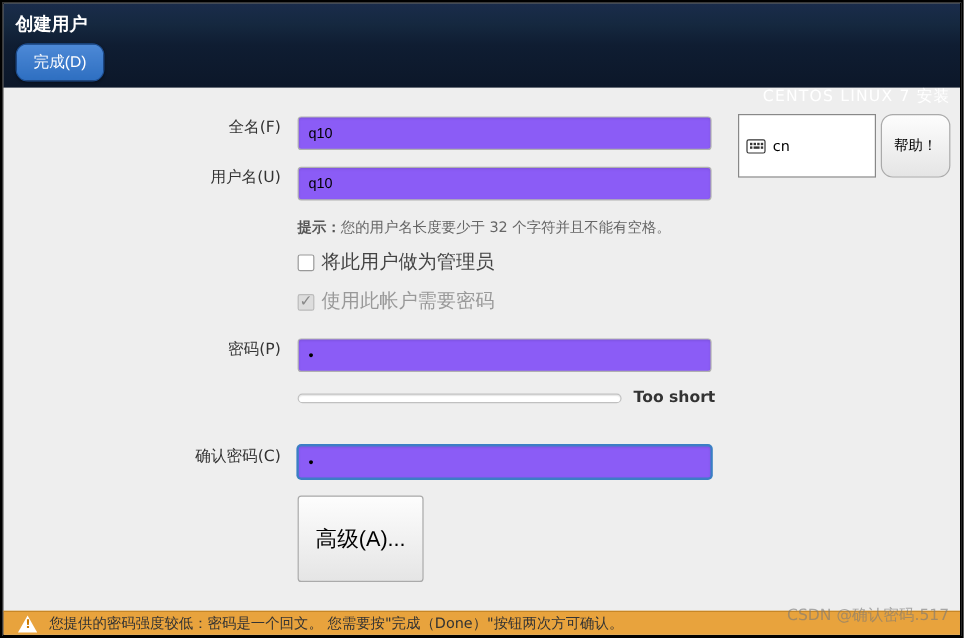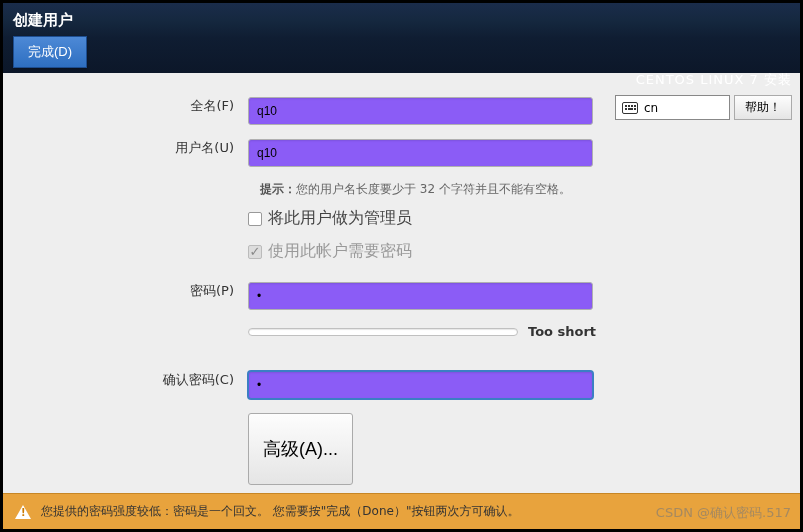--- a/index.html
+++ b/index.html
@@ -29,21 +29,21 @@
       flex-shrink: 0;
     }
     .hdr-title {
       font-size: 15px;
       font-weight: bold;
       margin-bottom: 6px;
     }
     .done-btn {
       background: linear-gradient(to bottom, #4d89d6, #2e6fc1);
       border: 1px solid #1d4d8f;
-      border-radius: 0;
+      border-radius: 10px;
       color: #fff;
       padding: 6px 14px;
       font-size: 13px;
       cursor: pointer;
       box-shadow: 0 1px 2px rgba(0,0,0,0.3);
     }
     .hdr-right {
       position: absolute;
       right: 8px;
       top: 22px;
@@ -84,22 +84,22 @@
         linear-gradient(#333,#333) 5px 2px/2px 2px no-repeat,
         linear-gradient(#333,#333) 8px 2px/2px 2px no-repeat,
         linear-gradient(#333,#333) 11px 2px/2px 2px no-repeat,
         linear-gradient(#333,#333) 2px 5px/2px 2px no-repeat,
         linear-gradient(#333,#333) 5px 5px/5px 2px no-repeat,
         linear-gradient(#333,#333) 11px 5px/2px 2px no-repeat;
     }
     .help-btn {
       background: linear-gradient(to bottom, #fdfdfd, #e5e5e5);
       border: 1px solid #aaa;
-      border-radius: 0;
-      padding: 3px 10px;
+      border-radius: 10px;
+      padding: 17px 10px;
       font-size: 12px;
       cursor: pointer;
     }
     .content {
       flex: 1;
       padding: 24px 60px 10px 60px;
       background: #eeeeee;
       overflow: auto;
     }
     .form-row {
@@ -128,21 +128,21 @@
     }
     .text-input.focused {
       border: 1px solid #3b7fc4;
       box-shadow: 0 0 0 1px #3b7fc4, inset 0 1px 2px rgba(0,0,0,0.1);
     }
     .hint-row, .check-row {
       display: flex;
       margin-bottom: 10px;
     }
     .hint-spacer { width: 185px; flex-shrink: 0; }
-    .hint-text { color: #666; font-size: 12px; margin-left: 12px; }
+    .hint-text { color: #666; font-size: 12px; }
     .hint-text b { color: #555; }
     .check-row { align-items: center; margin-bottom: 12px; }
     .checkbox {
       width: 14px; height: 14px; margin-right: 6px;
       border: 1px solid #999; border-radius: 2px;
       background: #fff;
       display: inline-flex; align-items: center; justify-content: center;
     }
     .checkbox.disabled { background: #ddd; border-color: #bbb; color: #888; }
     .check-label { font-size: 16px; color: #444; }
@@ -176,21 +176,21 @@
     }
     .warnbar {
       background: #e8a33d;
       border-top: 1px solid #c78625;
       padding: 8px 12px;
       display: flex;
       align-items: center;
       gap: 10px;
       color: #333;
       font-size: 12px;
-      height: 36px;
+      height: 20px;
       flex-shrink: 0;
     }
     .warn-icon {
       width: 0; height: 0;
       border-left: 8px solid transparent;
       border-right: 8px solid transparent;
       border-bottom: 14px solid #fff;
       position: relative;
     }
     .warn-icon::after {

